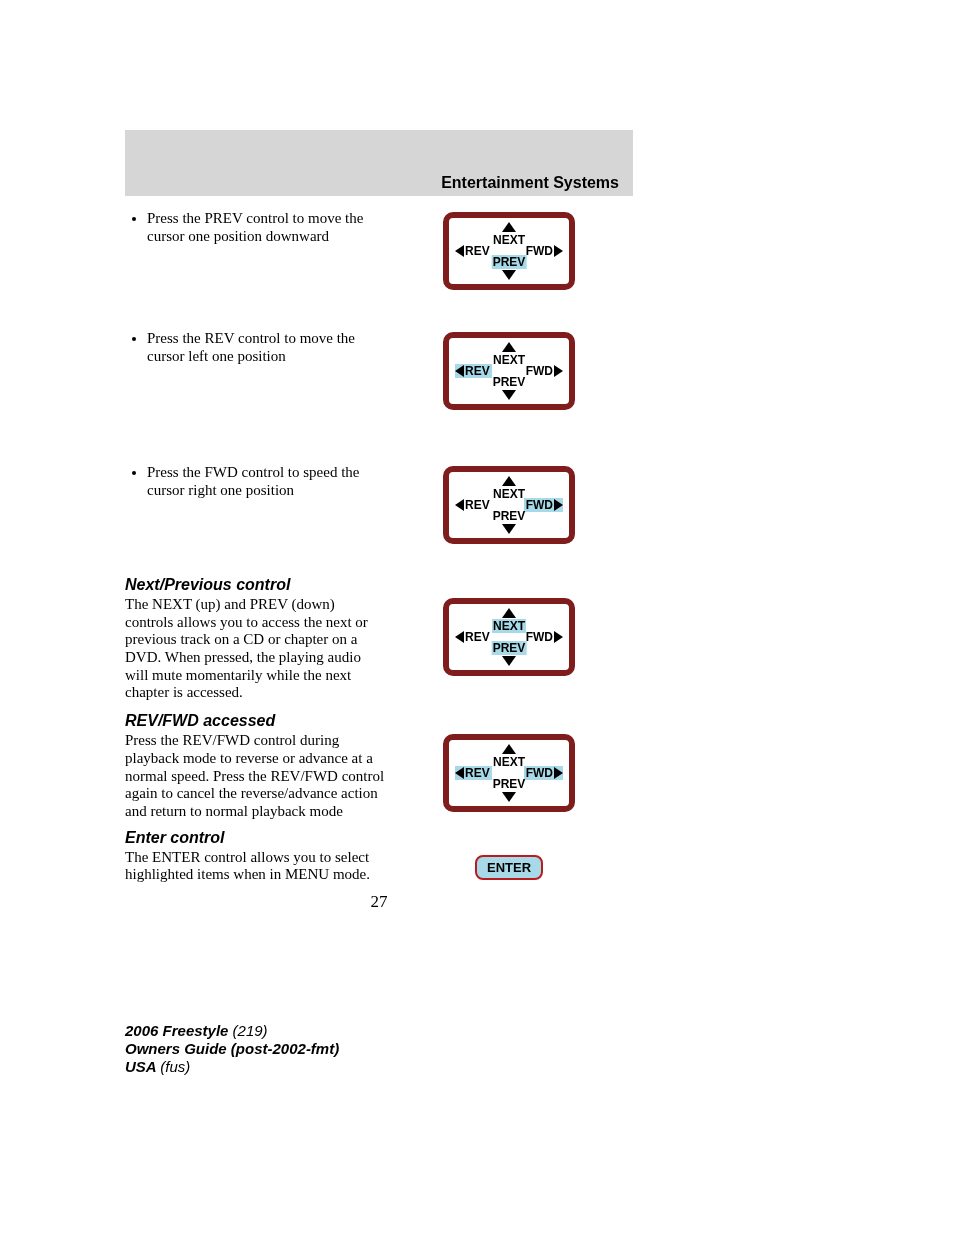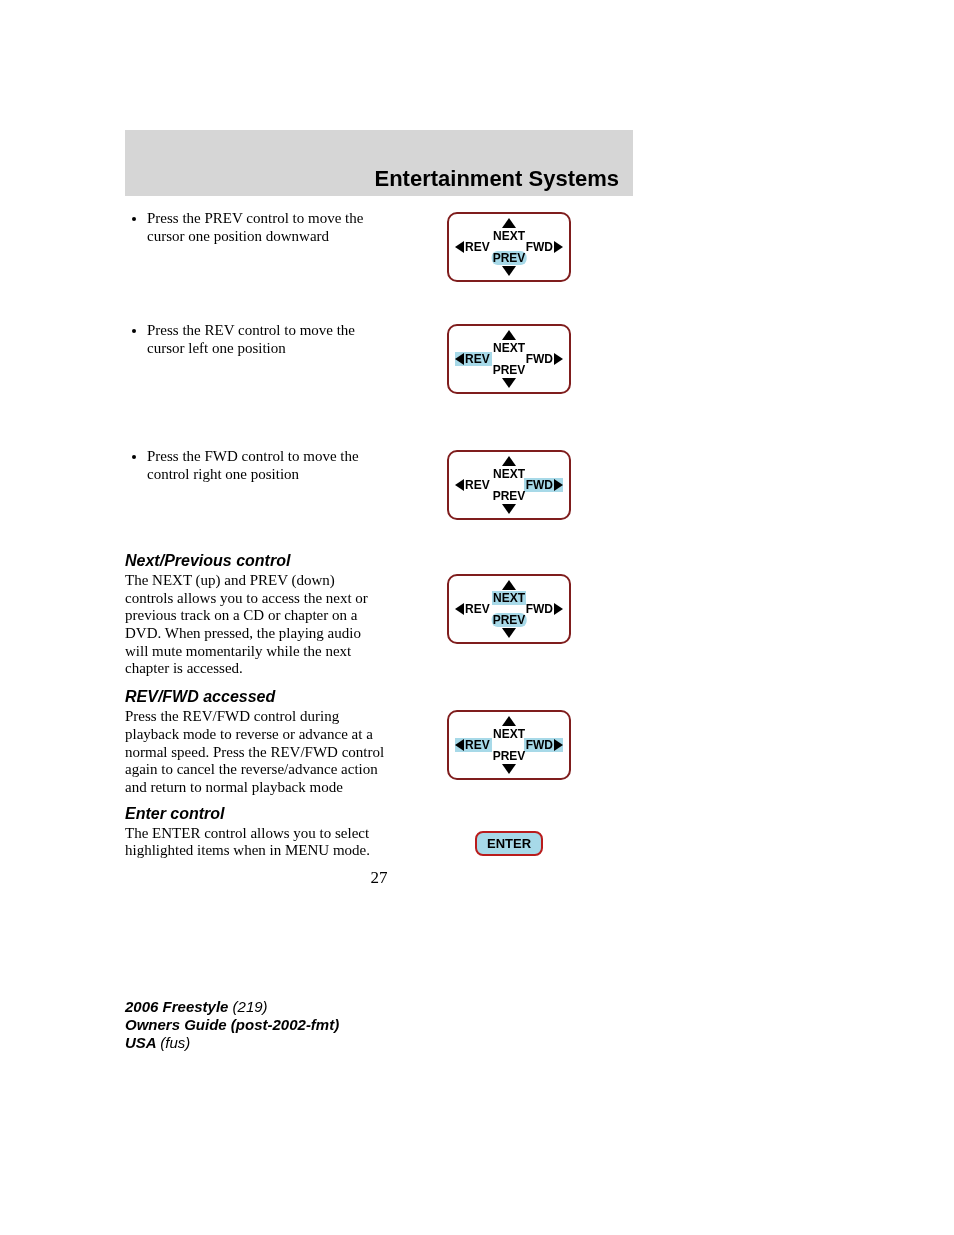--- a/index.html
+++ b/index.html
@@ -17,21 +17,21 @@
     width: 508px;
     height: 66px;
     position: relative;
   }
   .header-title {
     position: absolute;
     right: 14px;
     bottom: 4px;
     font-family: Arial, Helvetica, sans-serif;
     font-weight: bold;
-    font-size: 22px;
+    font-size: 16px;
     color: #000;
   }
   .content {
     margin: 14px 0 0 125px;
     width: 508px;
   }
   .row {
     display: flex;
     align-items: flex-start;
     margin-bottom: 32px;
@@ -63,21 +63,21 @@
   p.body {
     margin: 0;
     line-height: 1.18;
   }
   .fullwidth {
     margin: 0 0 14px 0;
     line-height: 1.18;
   }
   
   .pad {
-    border: 2px solid #7f1d1d;
+    border: 6px solid #7f1d1d;
     border-radius: 10px;
     width: 120px;
     height: 66px;
     position: relative;
     font-family: Arial, Helvetica, sans-serif;
     font-weight: bold;
     font-size: 12px;
     margin-top: 2px;
   }
   .pad .next {
@@ -86,21 +86,20 @@
     left: 50%;
     transform: translateX(-50%);
     padding: 0 1px;
   }
   .pad .prev {
     position: absolute;
     bottom: 15px;
     left: 50%;
     transform: translateX(-50%);
     padding: 0 1px;
-    border-radius: 6px;
   }
   .pad .rev {
     position: absolute;
     left: 6px;
     top: 50%;
     transform: translateY(-50%);
     padding: 0 2px 0 0;
     display: flex;
     align-items: center;
     gap: 1px;
@@ -228,21 +227,21 @@
           </span>
         <span class="prev">PREV</span>
         <span class="tri tri-down"></span>
       </div>
     </div>
   </div>
 
   <div class="row" style="margin-top:54px;">
     <div class="text-col">
       <ul class="bullets">
-          <li>Press the FWD control to move the control right one position</li>
+          <li>Press the FWD control to speed the cursor right one position</li>
         </ul>
     </div>
     <div class="fig-col">
       <div class="pad">
         <span class="tri tri-up"></span>
         <span class="next">NEXT</span>
         <span class="rev">
             <span class="tri tri-left"></span>
             <span>REV</span>
           </span>

